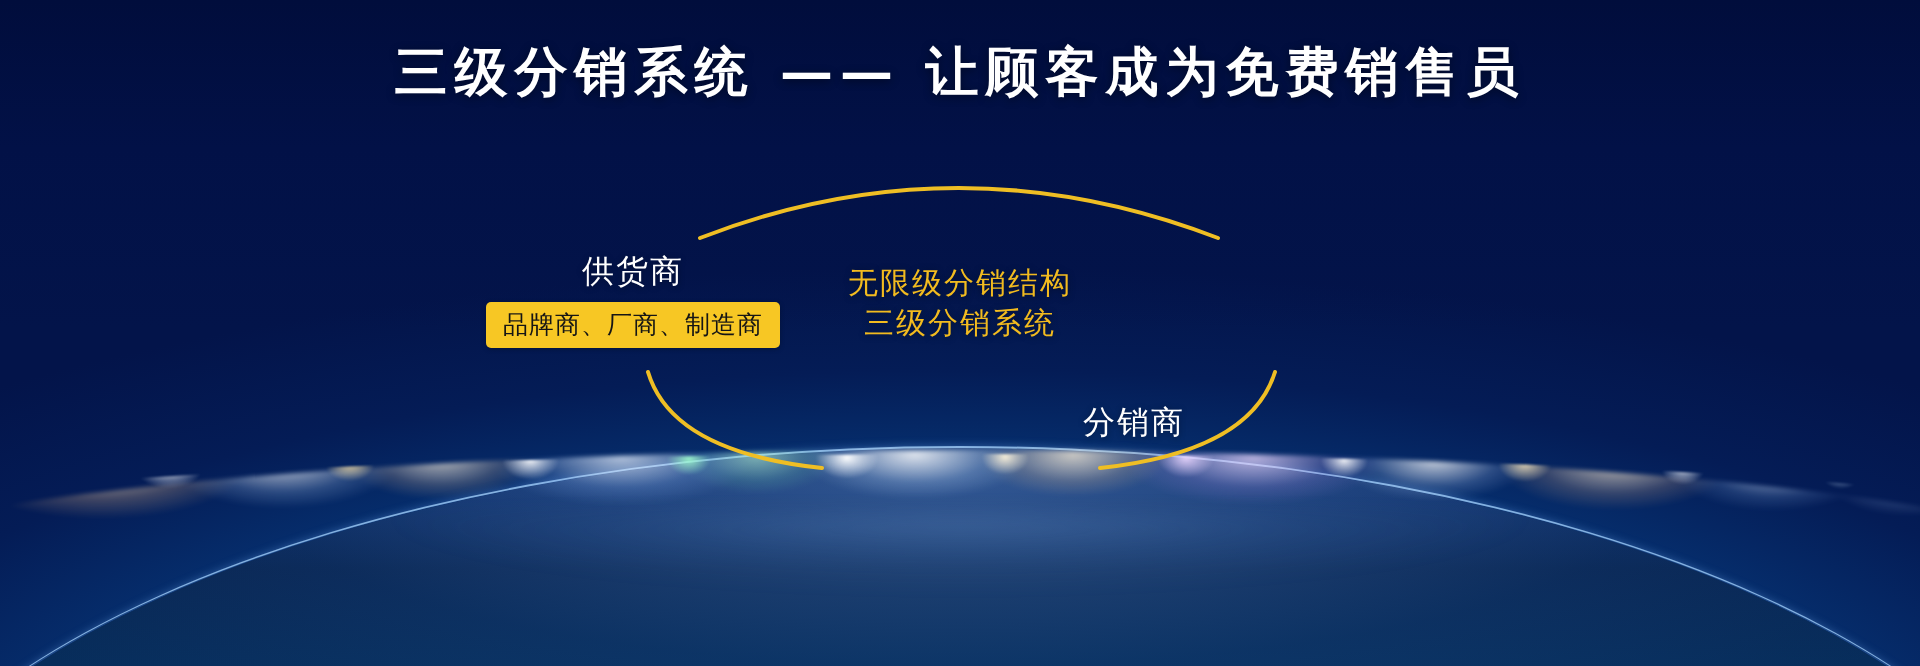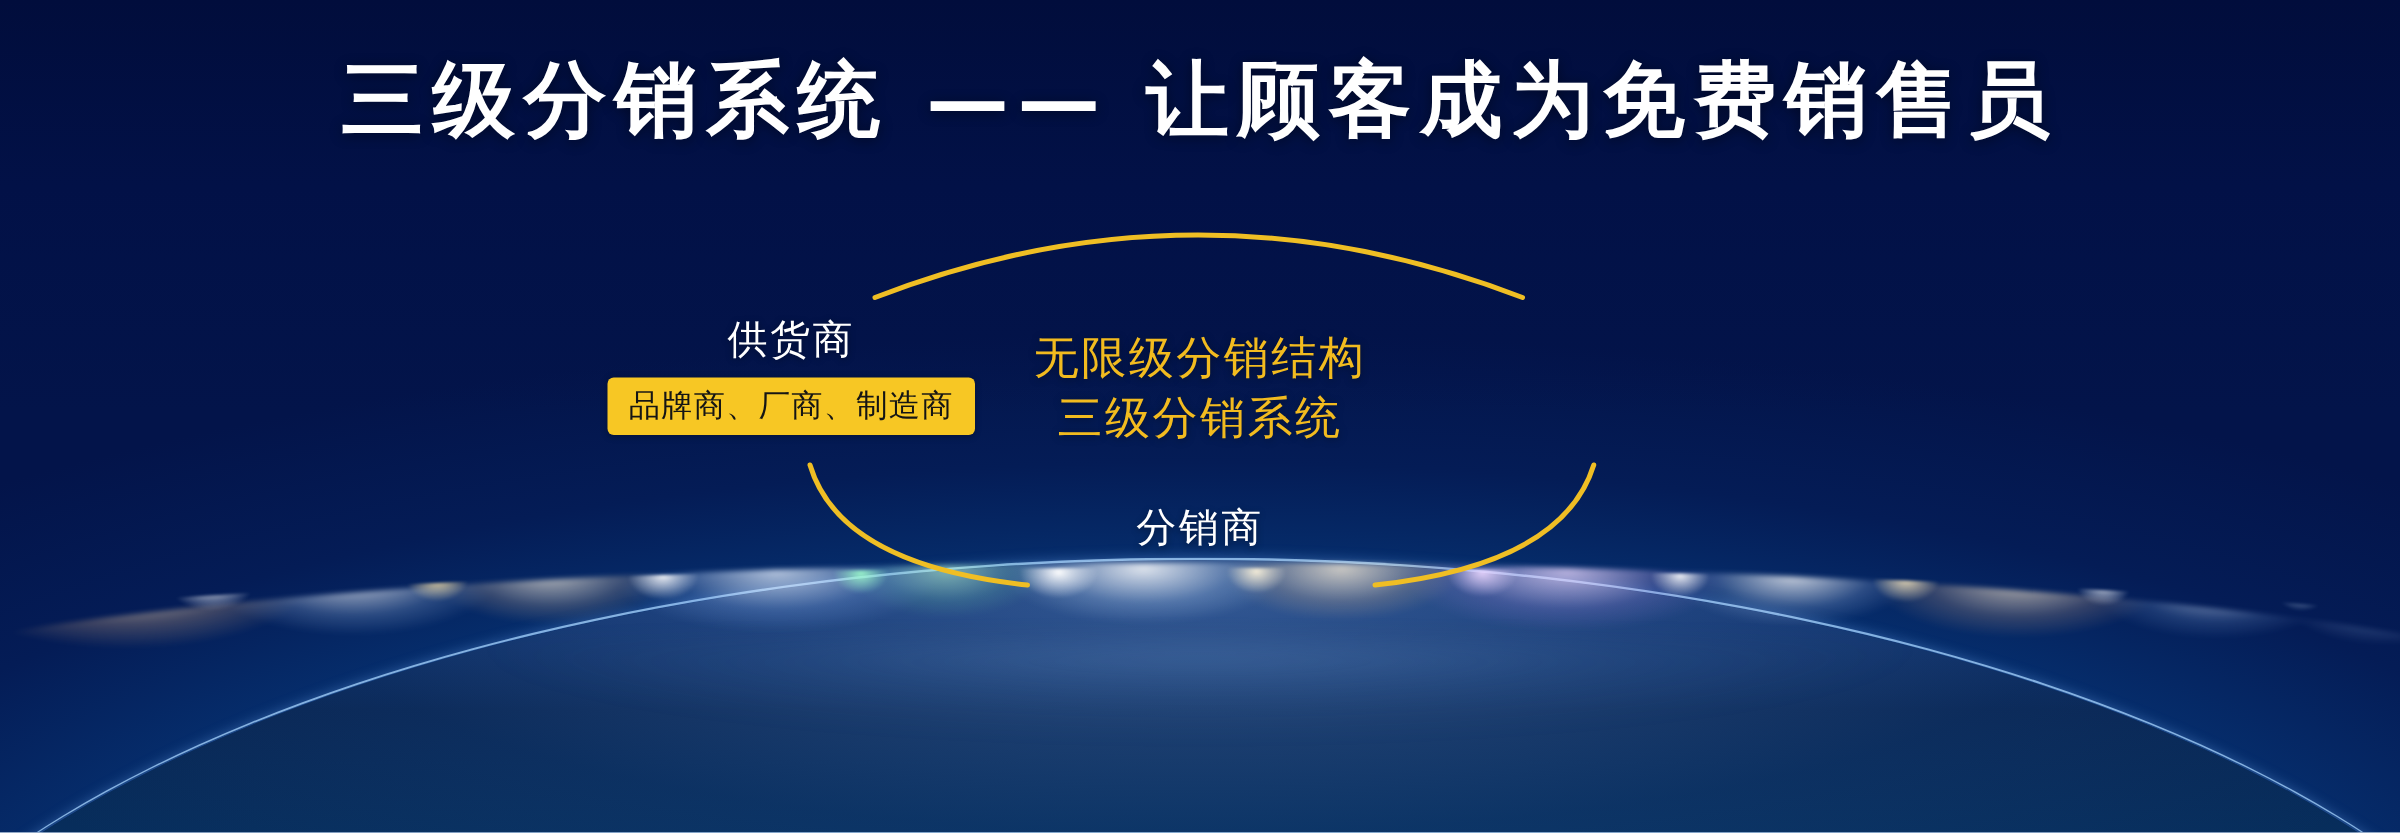--- a/index.html
+++ b/index.html
@@ -117,21 +117,21 @@
 
   
   #title {
     position:absolute;
     left:0; top:38px;
     width:1920px;
     text-align:center;
     color:#ffffff;
     font-family:"DejaVu Serif","Liberation Serif",serif;
     font-weight:700;
-    font-size:66px;
+    font-size:53px;
     letter-spacing:7px;
     line-height:1.25;
     text-shadow:0 2px 10px rgba(0,0,0,0.45);
     white-space:nowrap;
   }
 
   
   #diagram {
     position:absolute;
     left:0; top:0; width:1920px; height:496px;
@@ -162,30 +162,30 @@
     letter-spacing:1px;
     padding:6px 17px 7px 17px;
     border-radius:5px;
     white-space:nowrap;
     box-shadow:0 1px 5px rgba(0,0,0,0.28);
   }
 
   
   #node-supplier    { left:406px; top:254px; width:454px; }
   #node-weike       { left:1060px; top:254px; width:454px; }
-  #node-distributor { left:735px; top:405px; width:450px; }
+  #node-distributor { left:735px; top:405px; width:450px;text-align:right; }
 
   
   #center-caption {
     position:absolute;
     left:810px; top:263px;
     width:300px;
     text-align:center;
     color:#f2bb1f;
-    font-size:36px;
+    font-size:30px;
     line-height:1.33;
     letter-spacing:2px;
     white-space:nowrap;
     text-shadow:0 1px 7px rgba(0,0,0,0.40);
   }
 </style>
 </head>
 <body>
 
 <div id="banner">

